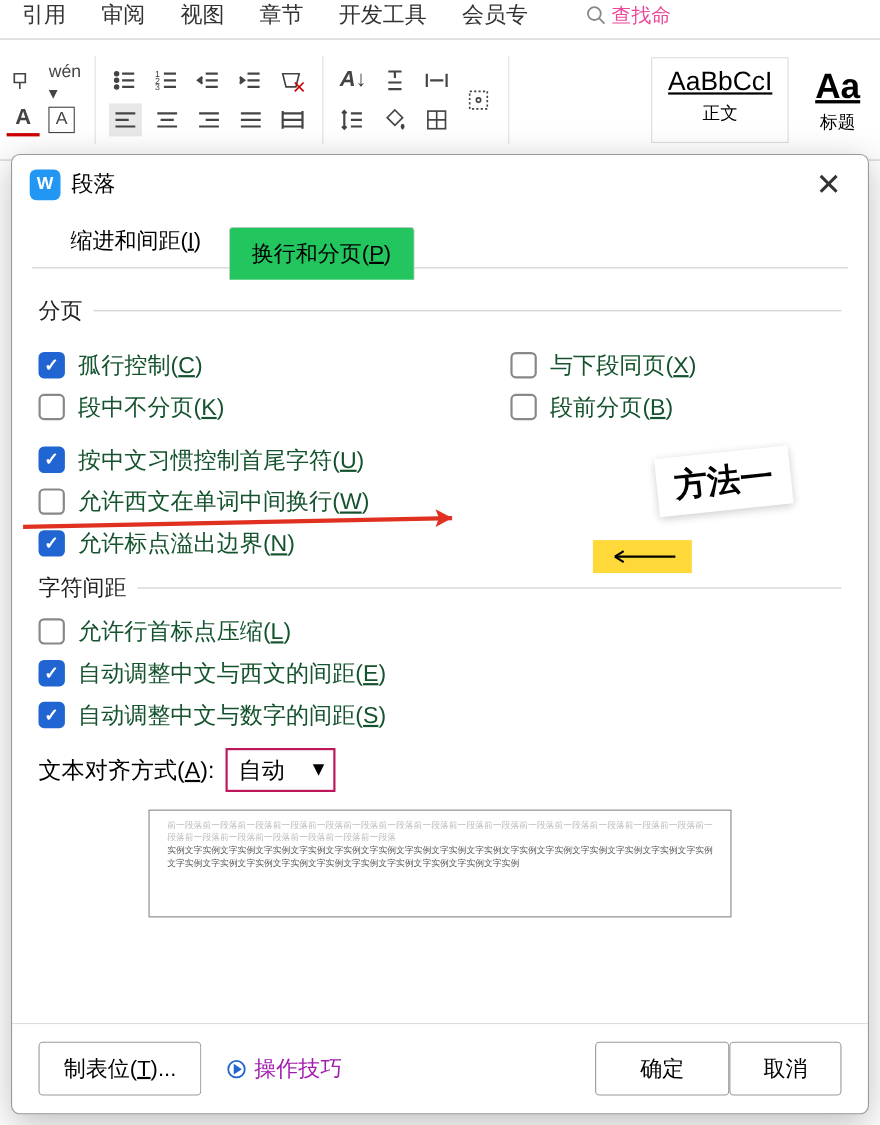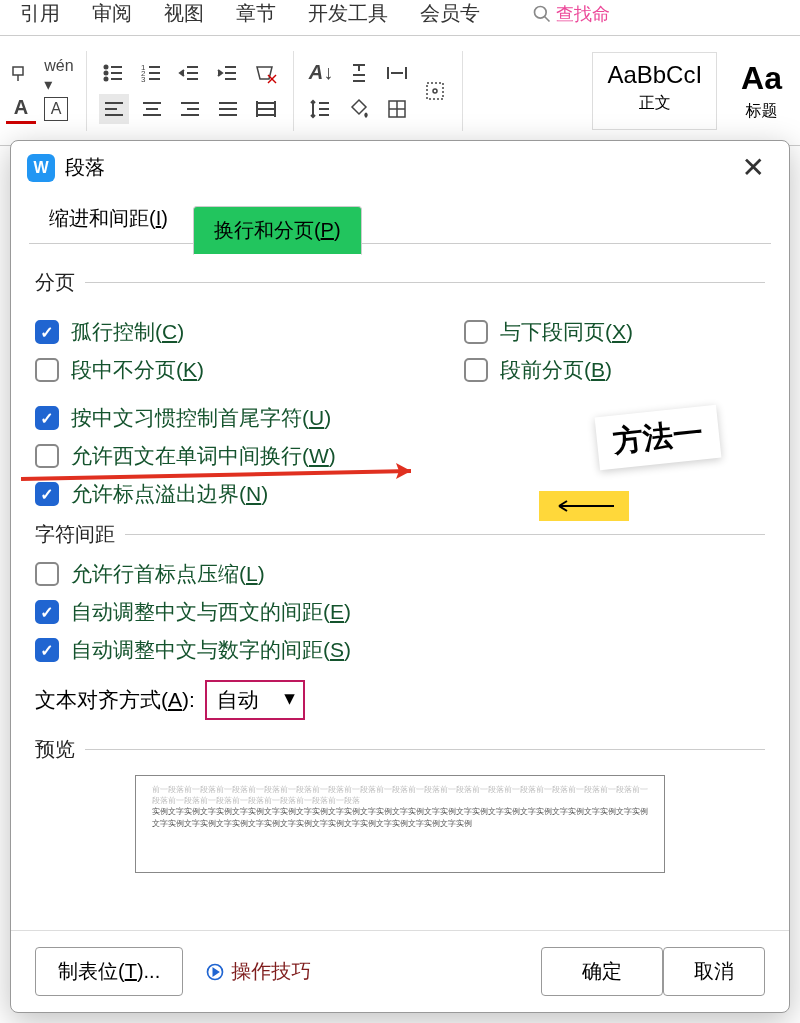--- a/index.html
+++ b/index.html
@@ -55,21 +55,21 @@
   display: flex;
   gap: 10px;
   margin-left: auto;
   padding-left: 20px;
 }
 .style-box {
   text-align: center;
   border: 1px solid #ddd;
   padding: 8px 14px;
 }
-.style-preview { font-size: 24px; }
+.style-preview { font-size: 24px; text-decoration: underline; }
 .style-label { font-size: 16px; margin-top: 4px; }
 .search-area {
   display: flex;
   align-items: center;
   gap: 4px;
   color: #ec4899;
   font-size: 18px;
   margin-left: 20px;
 }
 
@@ -111,21 +111,21 @@
 .dialog-title { font-size: 20px; }
 .dialog-close {
   margin-left: auto;
   font-size: 28px;
   cursor: pointer;
   color: #333;
   padding: 0 8px;
 }
 .dialog-tabs {
   display: flex;
-  padding: 0 17px;
+  padding: 0 32px;
   gap: 4px;
 }
 .dialog-tab {
   padding: 10px 20px;
   border: 1px solid transparent;
   font-size: 20px;
   cursor: pointer;
   border-radius: 4px 4px 0 0;
 }
 .dialog-tab.active {
@@ -232,21 +232,21 @@
 .btn {
   border: 1px solid #999;
   background: #fff;
   padding: 10px 22px;
   font-size: 20px;
   border-radius: 4px;
   cursor: pointer;
 }
 .btn.link {
   border: none;
-  color: #7f1d1d;
+  color: #a21caf;
   display: flex;
   align-items: center;
   gap: 6px;
 }
 .spacer { flex: 1; }
 .annotation {
   position: absolute;
   top: 270px;
   right: 70px;
   background: #fff;
@@ -525,21 +525,20 @@
       </div>
       <div class="check-item">
         <div class="check-box checked"></div>
           <span>自动调整中文与数字的间距(<u>S</u>)</span>
       </div>
       <div class="align-row">
         <span>文本对齐方式(<u>A</u>):</span>
         <div class="select-box">自动</div>
       </div>
 
-      <div class="section-label">预览</div>
       <div class="preview-box">
         <div>前一段落前一段落前一段落前一段落前一段落前一段落前一段落前一段落前一段落前一段落前一段落前一段落前一段落前一段落前一段落前一段落前一段落前一段落前一段落前一段落前一段落前一段落</div>
         <div class="dark">实例文字实例文字实例文字实例文字实例文字实例文字实例文字实例文字实例文字实例文字实例文字实例文字实例文字实例文字实例文字实例文字实例文字实例文字实例文字实例文字实例文字实例文字实例文字实例文字实例文字实例</div>
       </div>
     </div>
 
     <div class="dialog-footer">
       <button class="btn"><span>制表位(<u>T</u>)...</span></button>
       <button class="btn link">
         <svg width="20" height="20" viewBox="0 0 24 24" fill="none" stroke="#2065d1" stroke-width="2">

